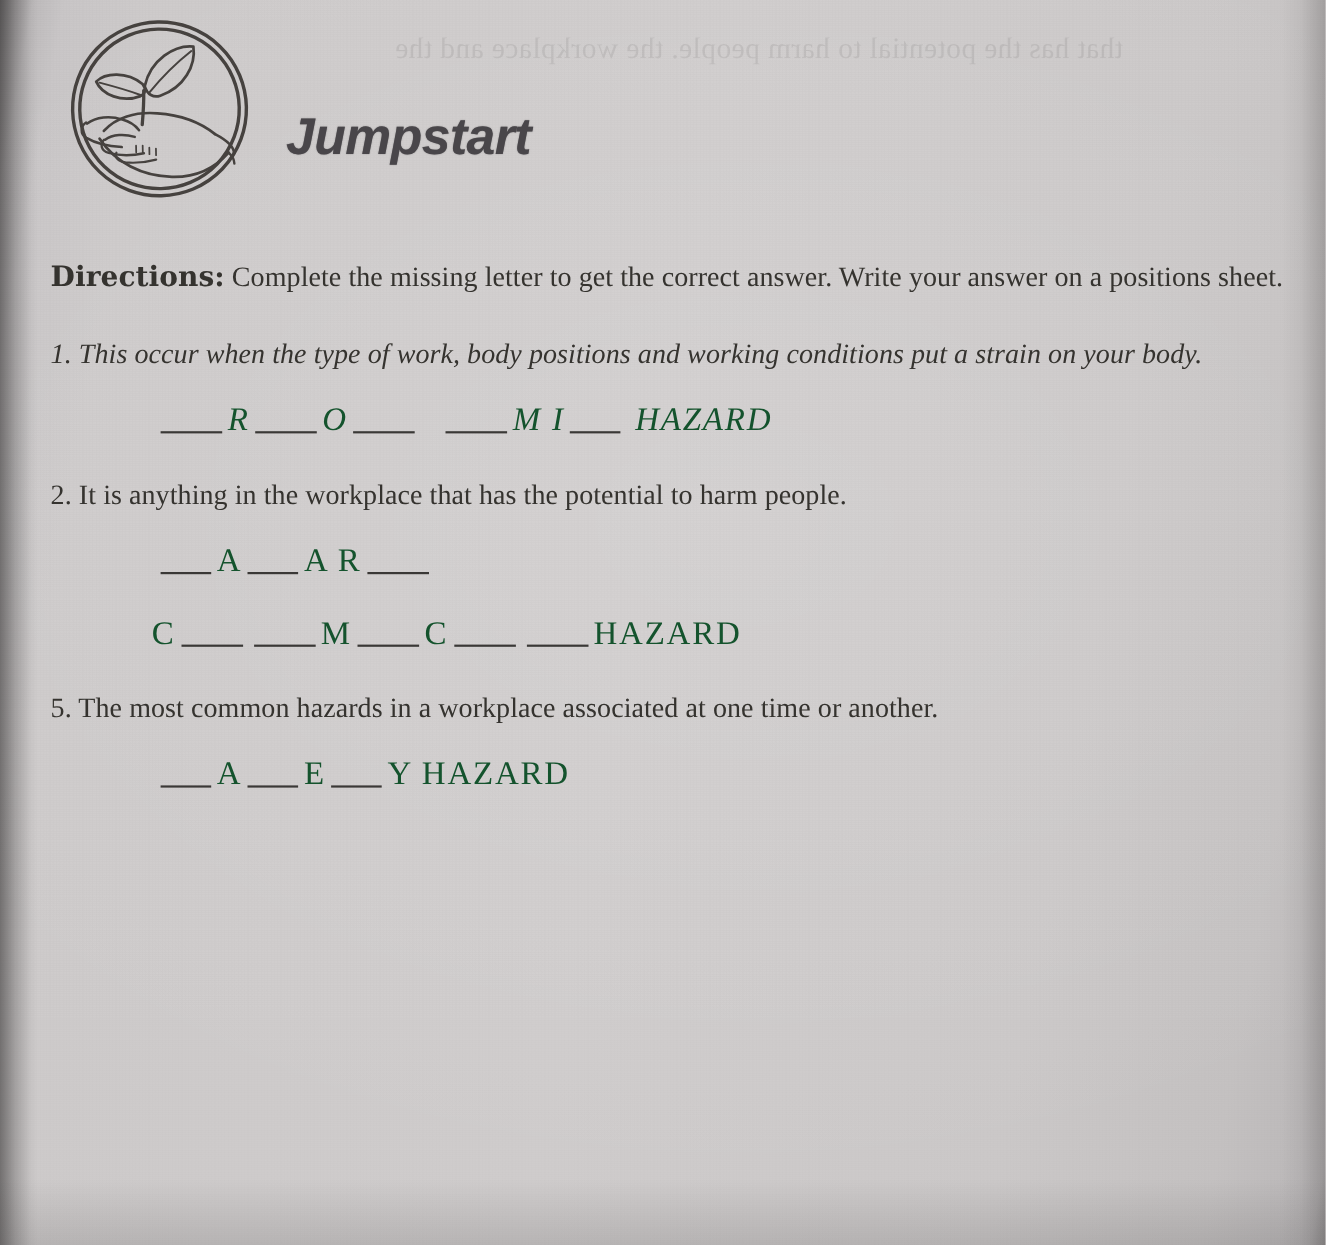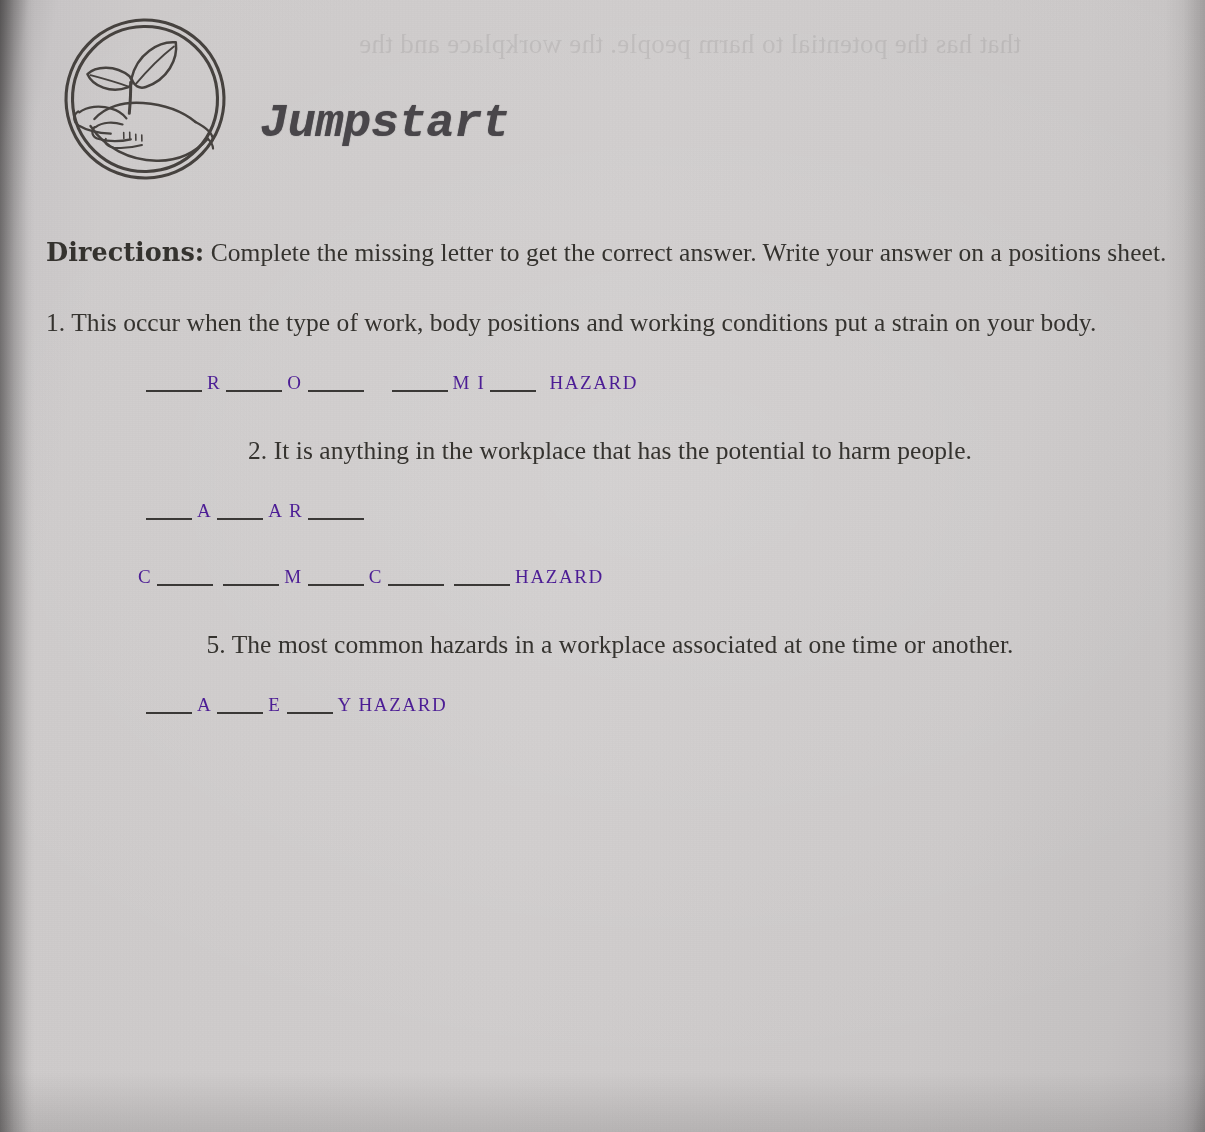--- a/index.html
+++ b/index.html
@@ -95,21 +95,21 @@
   }
   .logo-wrap {
     width: 170px;
     height: 170px;
     flex: none;
     transform: rotate(-1.2deg);
   }
   .logo-wrap svg { display: block; width: 170px; height: 170px; }
 
   .brand {
-    font-family: Liberation Mono, monospace;
+    font-family: Liberation Sans, sans-serif;
     font-weight: bold;
     font-style: italic;
     font-size: 47px;
     letter-spacing: -0.5px;
     color: #49464a;
     text-shadow: 0 0 1.1px rgba(60,58,60,.65);
     margin-top: 48px;
     white-space: nowrap;
   }
 
@@ -132,36 +132,36 @@
 
   .para {
     font-size: 25.5px;
     line-height: 48px;
     color: #35332f;
     text-align: justify;
     text-justify: inter-word;
     margin: 0;
     letter-spacing: .05px;
   }
-  .para.nojust { text-align: center; }
+  .para.nojust { text-align: left; }
   .lead {
     font-family: "DejaVu Serif", "Liberation Serif", serif;
     font-weight: bold;
     margin-top: 32px;
   }
 
   .qitem { margin-top: 22px; }
-  .qitem.q1 { margin-top: 22px; }
+  .qitem.q1 { margin-top: 22px; font-style: italic; }
 
   
   .answer-line {
-    font-size: 19px;
+    font-size: 30px;
     line-height: 44px;
     letter-spacing: 1.4px;
-    color: #4c1d95;
+    color: #14532d;
     margin: 14px 0 0 0;
     white-space: nowrap;
   }
   .answer-line .ind { display: inline-block; }
   .blank {
     display: inline-block;
     border-bottom: 2.1px solid #3a3836;
     vertical-align: -3px;
     margin: 0 5px;
   }

